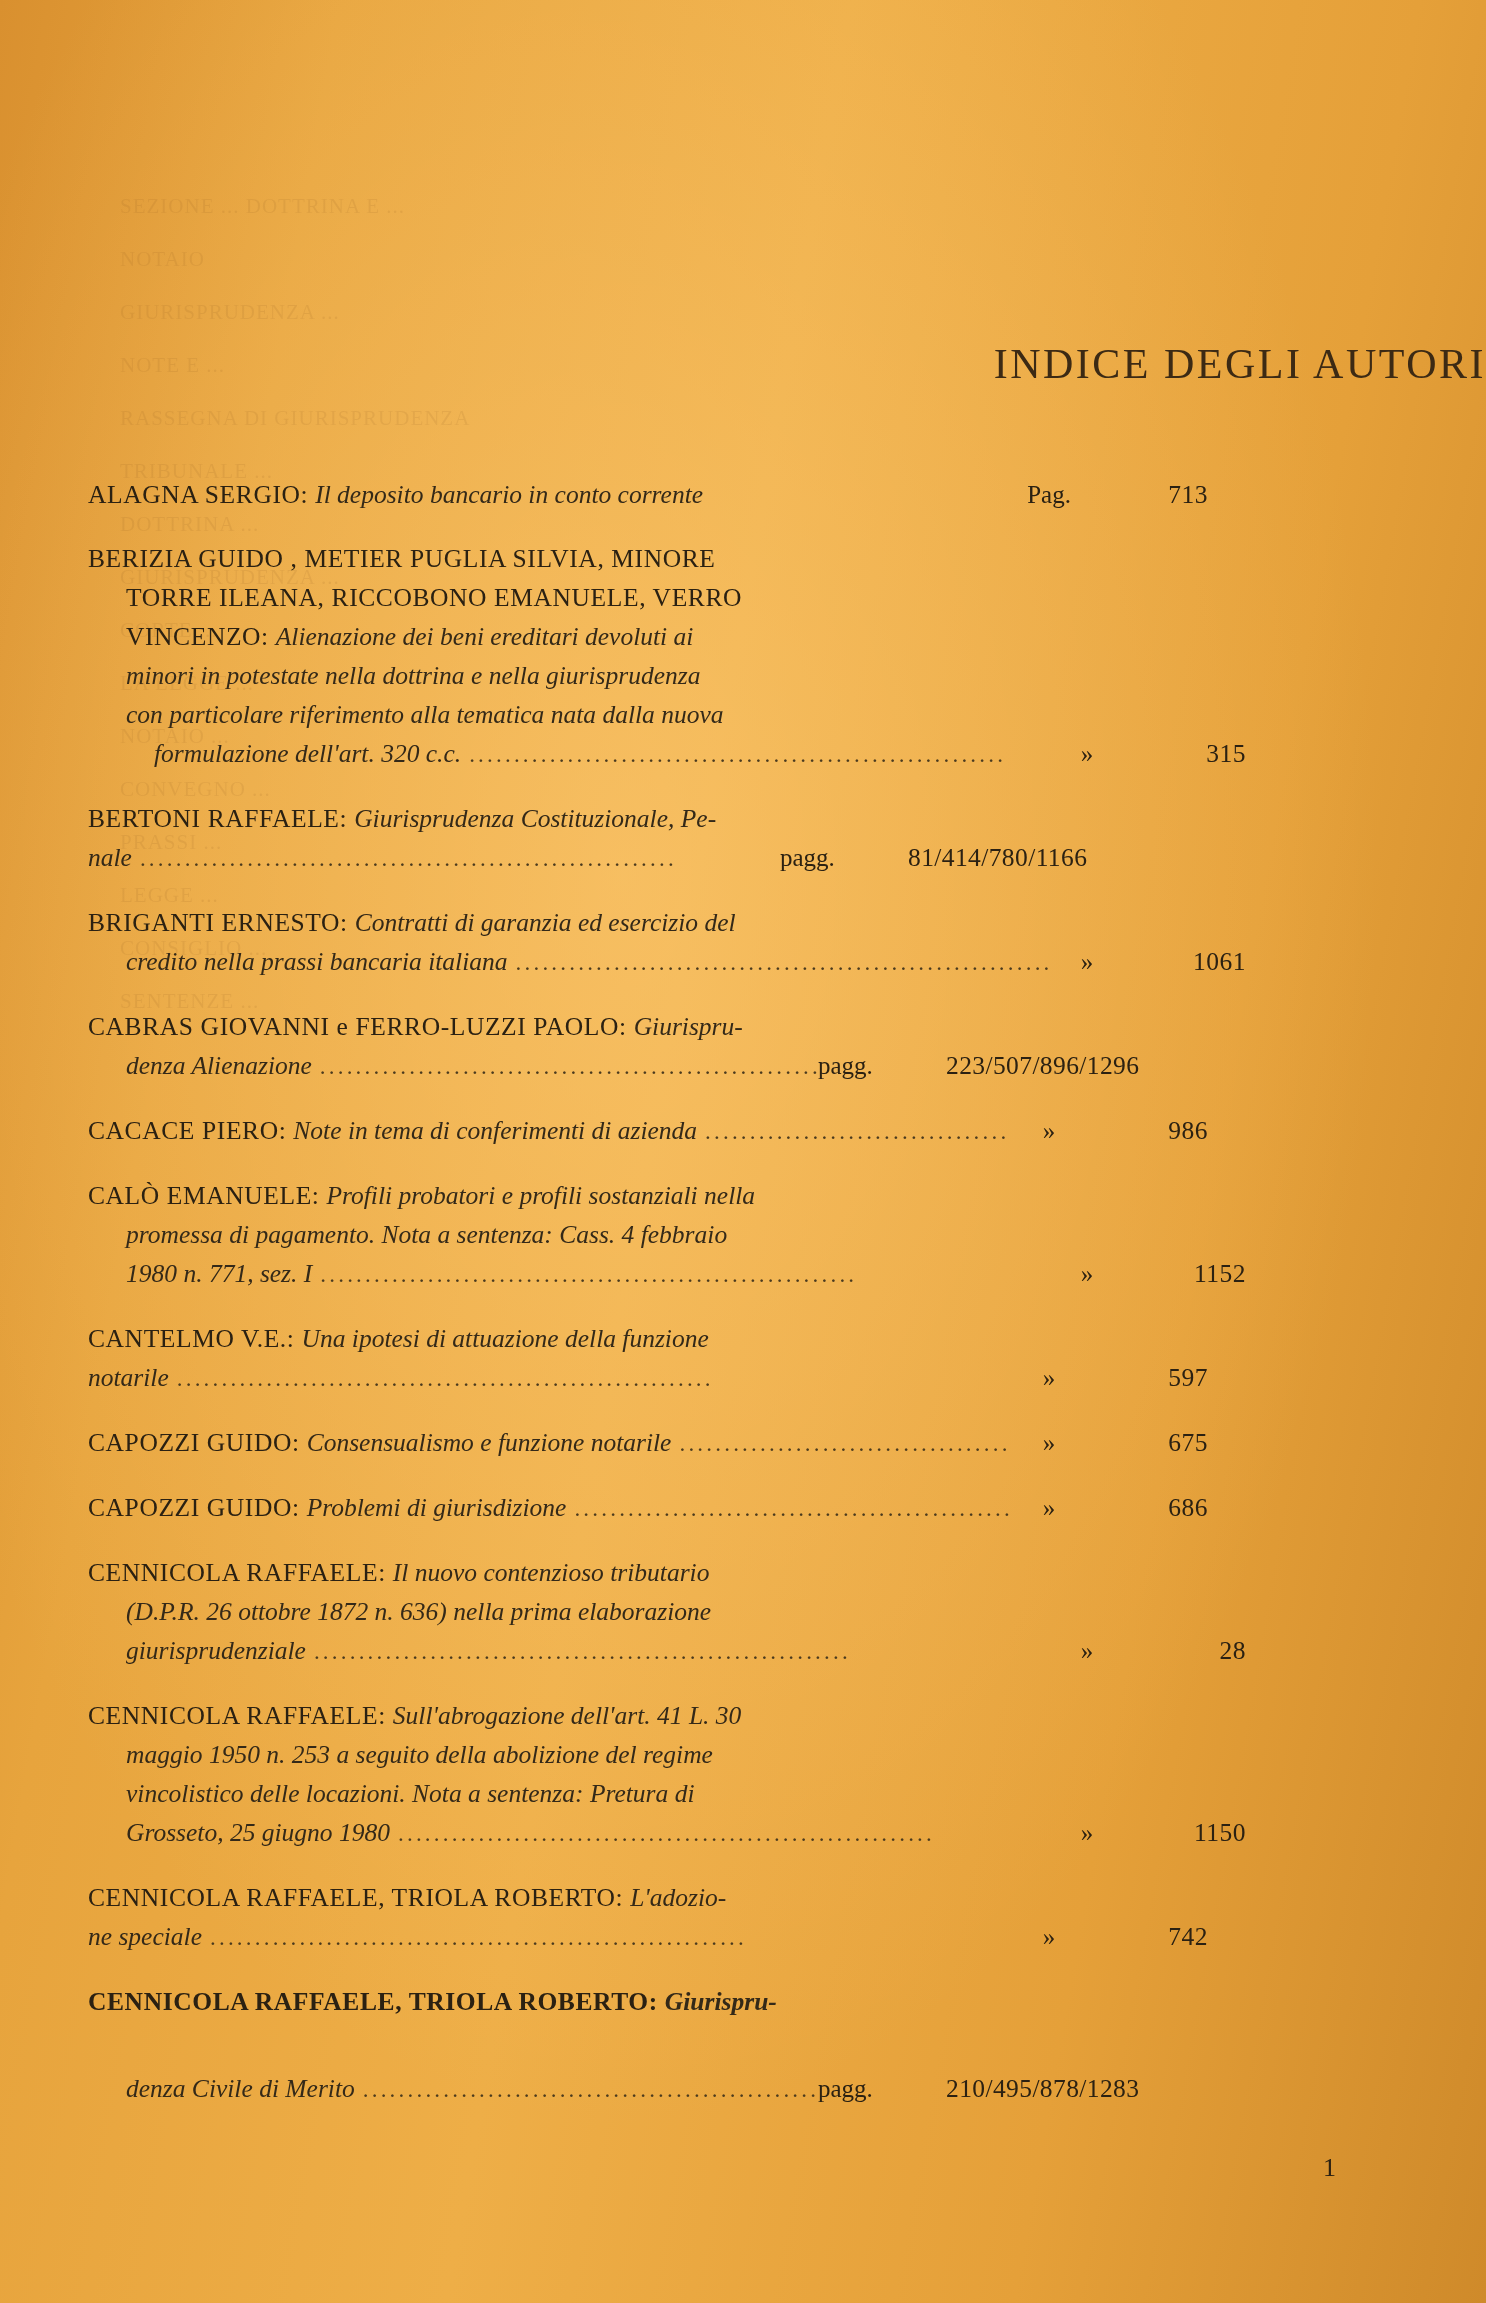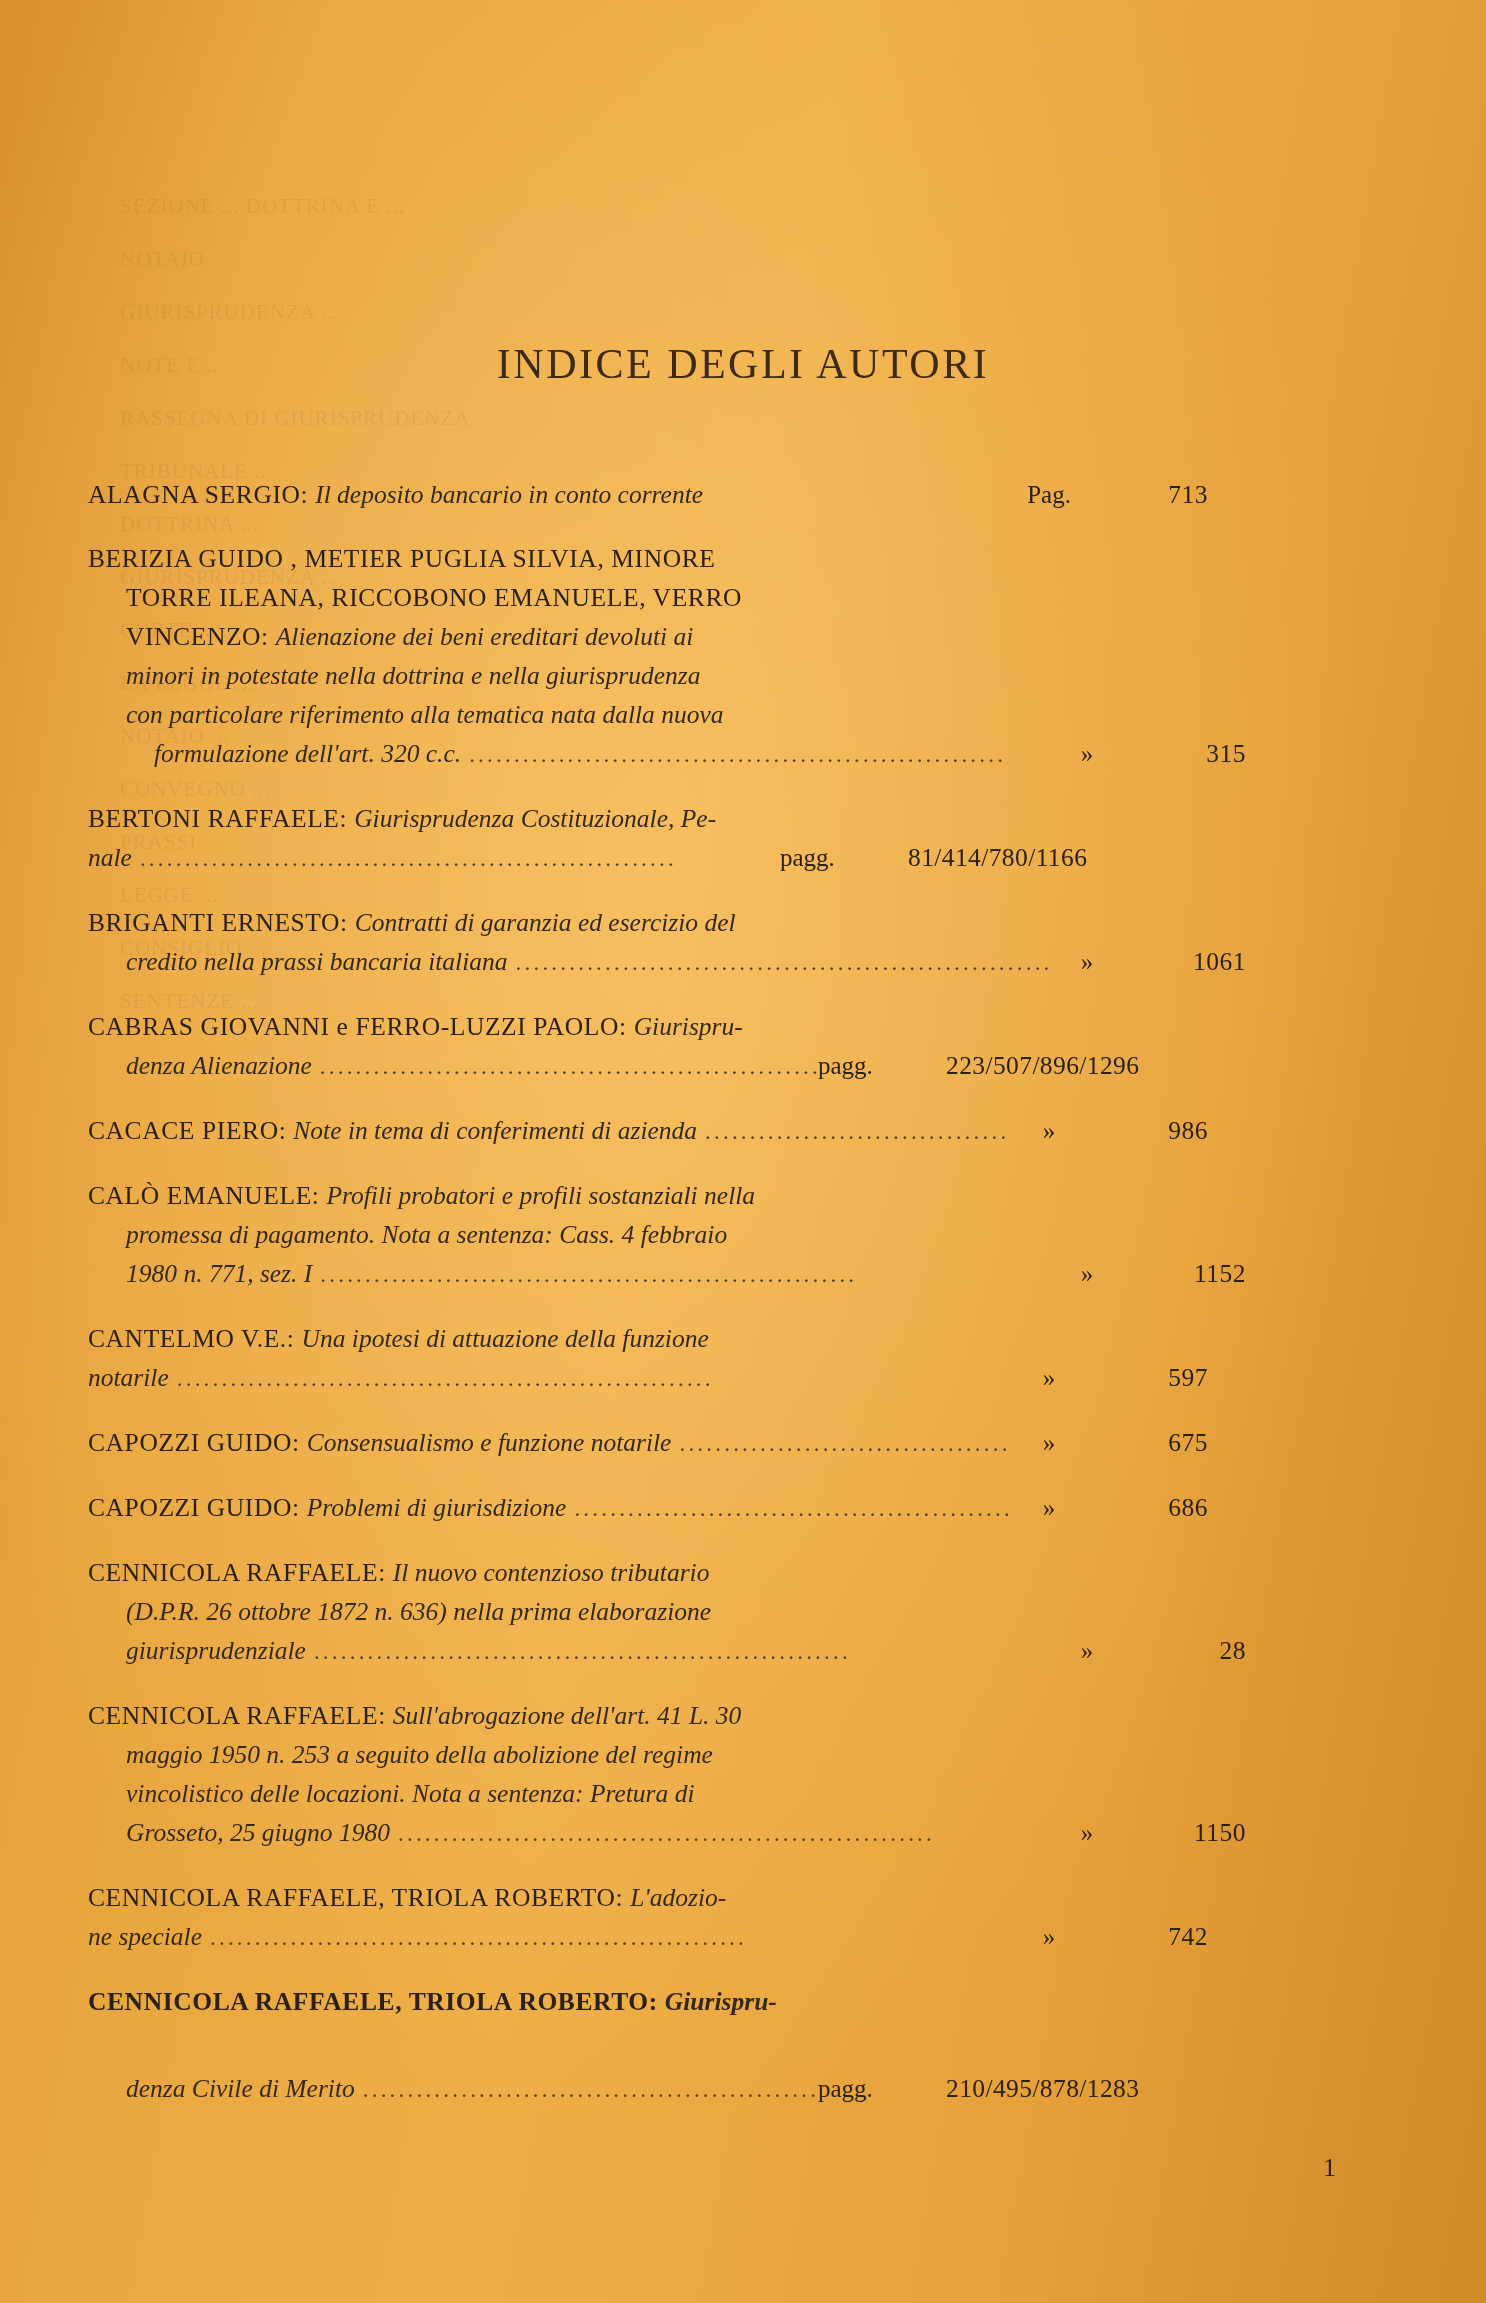--- a/index.html
+++ b/index.html
@@ -44,21 +44,21 @@
     position: absolute;
     left: 0; top: 0;
     width: 1486px;
     height: 2303px;
   }
   .doc-title {
     position: absolute;
     top: 340px;
     left: 0;
     width: 1486px;
-    text-align: center;
+    text-align: right;
     font-size: 42px;
     letter-spacing: 2.5px;
     color: #3c2a14;
     font-family: "Liberation Serif", serif;
   }
   .entries {
     position: absolute;
     top: 475px;
     left: 88px;
     width: 1120px;

